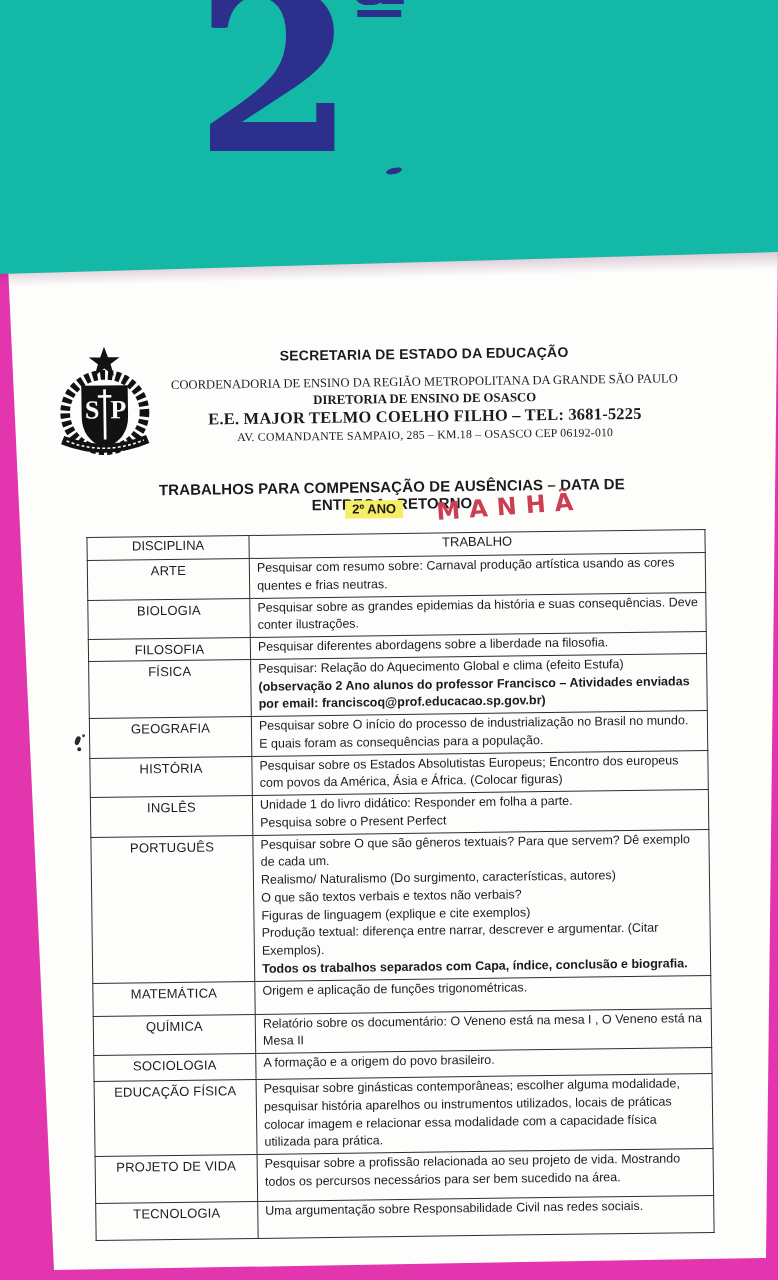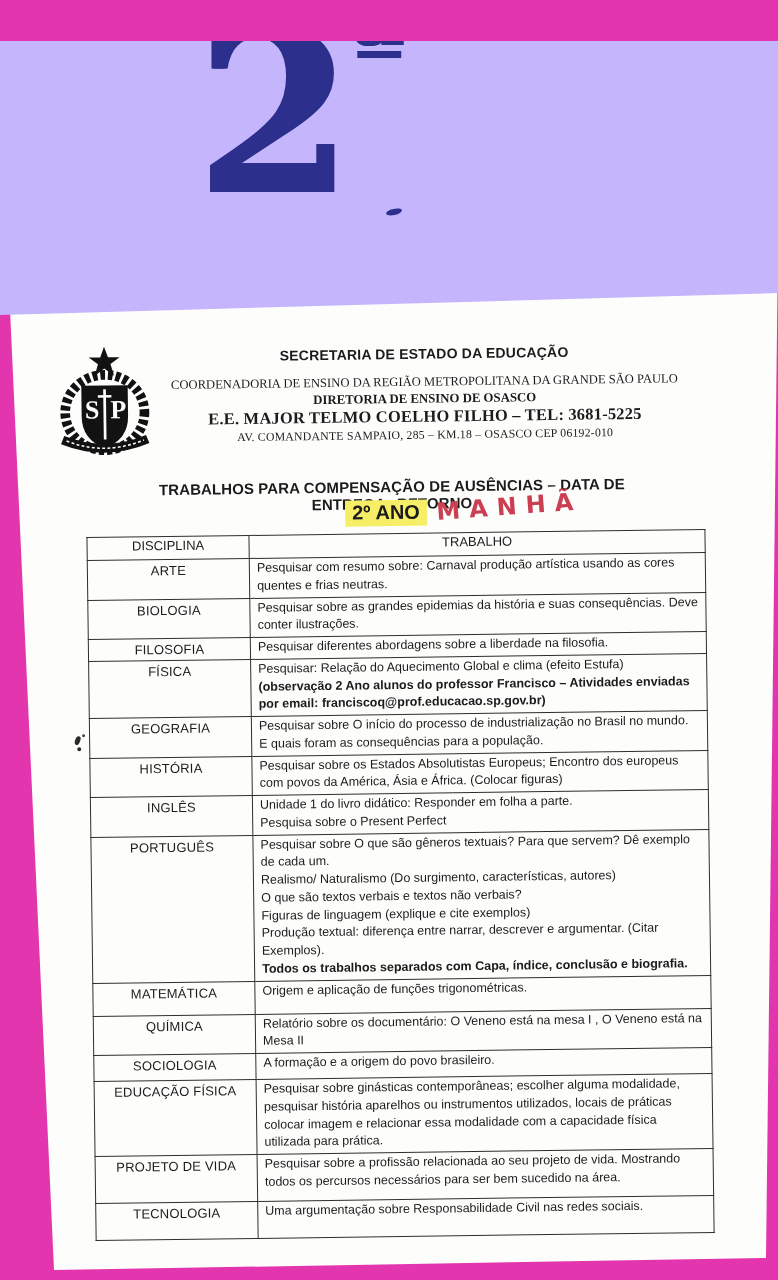--- a/index.html
+++ b/index.html
@@ -5,24 +5,23 @@
   html,body{margin:0;padding:0;}
   body{
     width:778px;height:1280px;overflow:hidden;position:relative;
     background:#e335ae;
     font-family:"Liberation Sans",sans-serif;
     -webkit-font-smoothing:antialiased;
   }
   
   .cover{
     position:absolute;left:0;top:0;width:778px;height:274px;
-    background:#c4b5fd;
+    background:#14b8a6;
     clip-path:polygon(0 0,100% 0,100% 92%,0 100%);
     z-index:3;
-    margin-top:41px;
   }
   .cover-shadow{
     position:absolute;left:0;top:244px;width:778px;height:34px;
     background:linear-gradient(180deg,rgba(90,0,60,.38),rgba(90,0,60,0));
     transform:rotate(-1.3deg);z-index:2;
   }
   .grade{
     position:absolute;left:196px;top:-46px;
     font-family:"DejaVu Serif",serif;font-weight:700;
     font-size:225px;line-height:1;color:#2c2f8c;
@@ -55,21 +54,21 @@
   .school{top:161px;font-family:"Liberation Serif",serif;font-size:16.5px;font-weight:700;letter-spacing:.2px;}
   .address{top:182px;font-family:"Liberation Serif",serif;font-size:11.8px;letter-spacing:.2px;}
   .title-line{
     position:absolute;left:86px;top:232px;width:620px;text-align:center;
     font-size:15px;font-weight:600;letter-spacing:.1px;
   }
   .title-line .due{font-weight:800;margin-left:6px;}
   .year-badge{
     position:absolute;left:349px;top:254px;
     background:#f6ee67;padding:1px 7px 2px 7px;
-    font-size:20px;font-weight:800;
+    font-size:13px;font-weight:800;
   }
   .shift-hand{
     position:absolute;left:440px;top:248px;
     color:#cc3f52;font-size:24px;font-weight:600;
     letter-spacing:9px;transform:rotate(-3.5deg);
     font-family:"DejaVu Sans",sans-serif;
   }
   
   table.work-table{
     position:absolute;left:90px;top:287px;width:619px;

